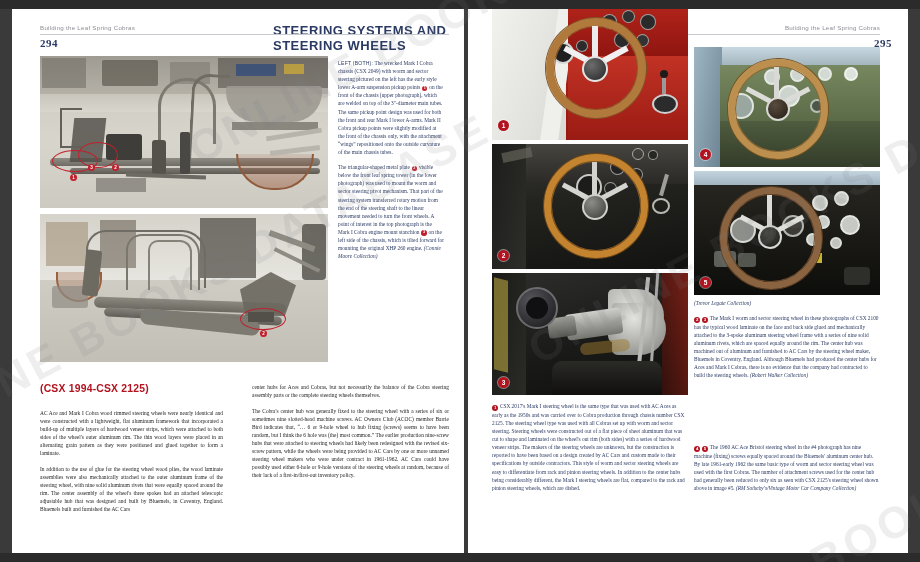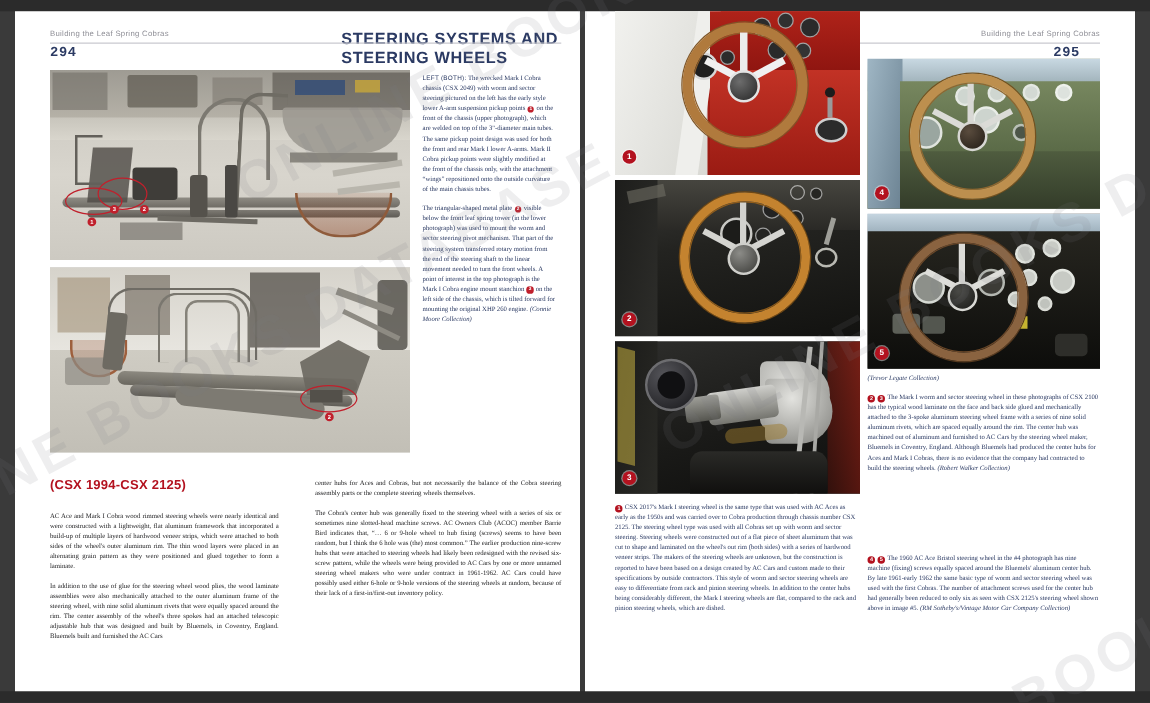--- a/index.html
+++ b/index.html
@@ -48,21 +48,21 @@
     position: absolute;
     font-family: "Liberation Sans", sans-serif;
     font-weight: bold;
     font-size: 13px;
     letter-spacing: 0.5px;
     color: #2b3a63;
     padding-left: 11px;
   }
   .folio {
     position: absolute;
-    font-family: Liberation Mono, monospace;
+    font-family: Liberation Serif, serif;
     font-weight: bold;
     font-size: 11px;
     color: #2b3a63;
     letter-spacing: 0.5px;
   }
 
   
   .photo { position: absolute; overflow: hidden; background: #b9b9b4; }
 
   
@@ -301,21 +301,21 @@
     <div class="body-col" style="left:240px; top:374px; width:197px;">
       <p>center hubs for Aces and Cobras, but not necessarily the balance of the Cobra steering assembly parts or the complete steering wheels themselves.</p>
       <p>The Cobra's center hub was generally fixed to the steering wheel with a series of six or sometimes nine slotted-head machine screws. AC Owners Club (ACOC) member Barrie Bird indicates that, “… 6 or 9-hole wheel to hub fixing (screws) seems to have been random, but I think the 6 hole was (the) most common.” The earlier production nine-screw hubs that were attached to steering wheels had likely been redesigned with the revised six-screw pattern, while the wheels were being provided to AC Cars by one or more unnamed steering wheel makers who were under contract in 1961-1962. AC Cars could have possibly used either 6-hole or 9-hole versions of the steering wheels at random, because of their lack of a first-in/first-out inventory policy.</p>
     </div>
   </div>
 
   <div class="page right">
 
     <div class="runhead" style="right:28px; top:15px;">Building the Leaf Spring Cobras</div>
     <div class="runhead-rule" style="left:24px; top:25px; width:388px;"></div>
-    <div class="folio" style="right:44px; top:28px;">295</div>
+    <div class="folio" style="right:16px; top:28px;">295</div>
 
     <div class="wheel-photo" style="left:24px; top:-9px; width:196px; height:140px; background:linear-gradient(160deg,#e9e9e6 0%,#dcdcd8 18%,#b32218 19%,#8e160f 100%);">
       <div class="shape" style="position:absolute;left:0;top:0;width:74px;height:140px;background:linear-gradient(110deg,#f2f2ef,#d9d9d4);"></div>
       <div class="shape" style="position:absolute;left:58px;top:0;width:18px;height:140px;background:#efefec;transform:skewX(-8deg);"></div>
       <div class="shape" style="position:absolute;left:76px;top:0;width:120px;height:58px;background:linear-gradient(180deg,#b5251b,#8e1510);"></div>
       <div class="shape" style="position:absolute;left:76px;top:56px;width:120px;height:84px;background:linear-gradient(180deg,#c23225,#9a1b13);"></div>
 
       <div class="gauge" style="left:110px;top:14px;width:15px;height:15px;background:#2c2c2c;"></div>
       <div class="gauge" style="left:130px;top:10px;width:13px;height:13px;background:#303030;"></div>
       <div class="gauge" style="left:148px;top:14px;width:16px;height:16px;background:#2a2a2a;"></div>

